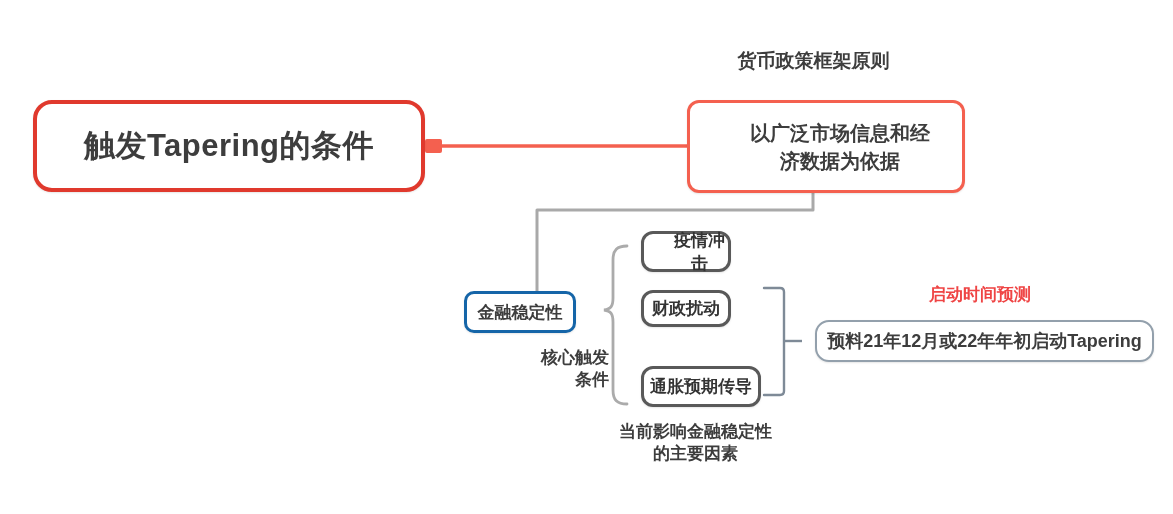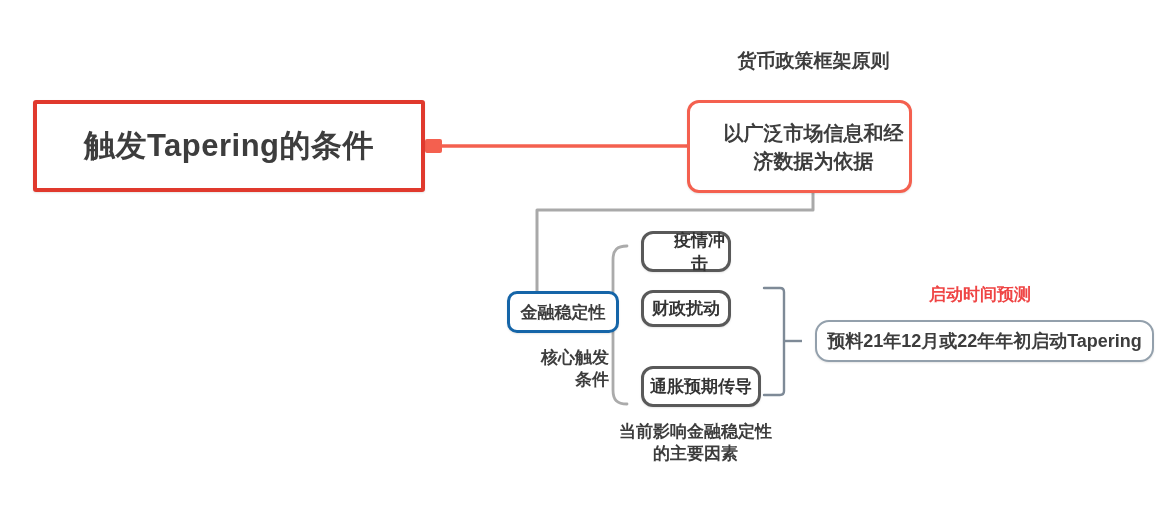--- a/index.html
+++ b/index.html
@@ -9,30 +9,30 @@
   }
   .layer{position:absolute;left:0;top:0;width:1173px;height:514px;}
   svg.layer{pointer-events:none;}
   .topic{
     position:absolute;box-sizing:border-box;background:#ffffff;
     display:flex;align-items:center;justify-content:center;text-align:center;
     font-weight:bold;color:#3d3d3d;box-shadow:0 1px 2px rgba(0,0,0,0.10);
   }
   .topic-root{
     left:33px;top:100px;width:392px;height:92px;
-    border:4px solid #e0392d;border-radius:3px;
+    border:4px solid #e0392d;border-radius:19px;
     font-size:31px;letter-spacing:0.5px;
   }
   .topic-principle{
-    left:687px;top:100px;width:225px;height:93px;
+    left:687px;top:100px;width:278px;height:93px;
     border:3px solid #f4604f;border-radius:12px;
     font-size:20px;line-height:28px;white-space:pre-line;padding-left:28px;
   }
   .topic-stability{
-    left:507px;top:291px;width:112px;height:42px;
+    left:464px;top:291px;width:112px;height:42px;
     border:3px solid #1565a8;border-radius:10px;
     font-size:17px;
   }
   .topic-factor{
     border:3px solid #595959;border-radius:12px;font-size:17px;color:#333333;
   }
   .topic-factor-0{left:641px;top:231px;width:90px;height:41px;padding-left:27px;}
   .topic-factor-1{left:641px;top:290px;width:90px;height:37px;}
   .topic-factor-2{left:641px;top:350px;width:120px;height:41px;margin-top:16px;}
   .topic-timing{

